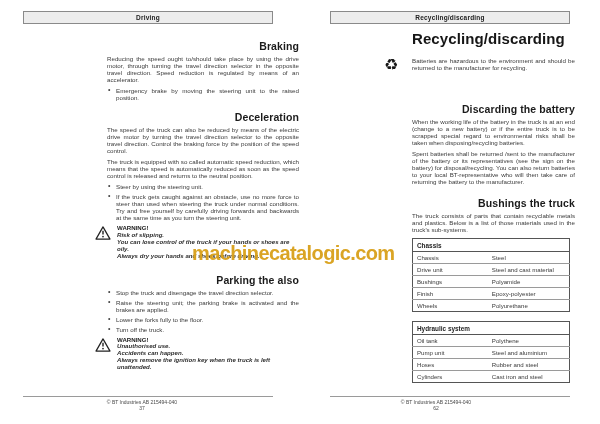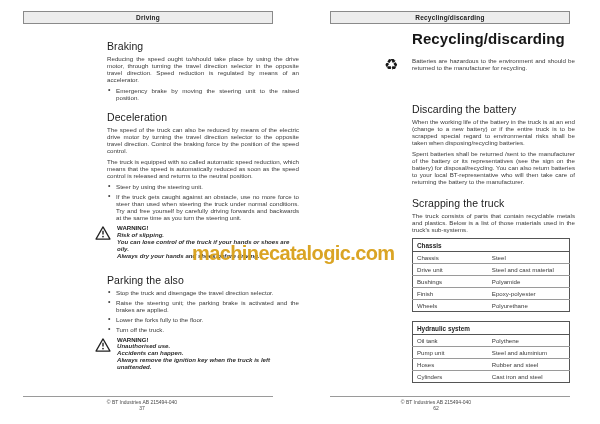--- a/index.html
+++ b/index.html
@@ -16,21 +16,21 @@
   .hdr-bar span { font-size:6.5px; font-weight:bold; color:#222; letter-spacing:.2px; }
   .hdr-left  { left:23px;  width:250px; }
   .hdr-right { left:330px; width:240px; }
 
   
   .col { position:absolute; }
   .col-left  { left:107px; top:36px; width:192px; }
   .col-right { left:412px; top:31px; width:163px; }
 
   h1.page-title { font-size:15px; line-height:16px; font-weight:bold; color:#161616; letter-spacing:.1px; }
-  h2.sec { font-size:10.5px; line-height:12px; font-weight:normal; color:#1b1b1b; margin-bottom:3px; letter-spacing:.1px; }
+  h2.sec { font-size:10.5px; line-height:12px; font-weight:bold; color:#1b1b1b; margin-bottom:3px; letter-spacing:.1px;text-align:right; }
   .mt4  { margin-top:4px; }
   .mt10 { margin-top:10px; }
   .mt12 { margin-top:12px; }
   .mt13 { margin-top:13px; }
   .mt14 { margin-top:14px; }
   .mt22 { margin-top:32px; }
 
   p.body { font-size:6.2px; line-height:7px; text-align:justify; margin-bottom:4px; color:#3a3a3a; }
   .bullet { position:relative; padding-left:9px; font-size:6.2px; line-height:7px; text-align:justify; margin-bottom:3px; color:#3a3a3a; }
   .bullet .bm { position:absolute; left:1px; top:-1px; font-size:7px; color:#444; }
@@ -165,21 +165,21 @@
     <h1 class="page-title">Recycling/discarding</h1>
 
     <div class="note-row">
       <p class="note">Batteries are hazardous to the environment and should be returned to the manufacturer for recycling.</p>
     </div>
 
     <h2 class="sec mt22">Discarding the battery</h2>
     <p class="body">When the working life of the battery in the truck is at an end (change to a new battery) or if the entire truck is to be scrapped special regard to environmental risks shall be taken when disposing/recycling batteries.</p>
     <p class="body">Spent batteries shall be returned /sent to the manufacturer of the battery or its representatives (see the sign on the battery) for disposal/recycling. You can also return batteries to your local BT-representative who will then take care of returning the battery to the manufacturer.</p>
 
-    <h2 class="sec mt12">Scrapping the truck</h2>
+    <h2 class="sec mt12">Bushings the truck</h2>
     <p class="body">The truck consists of parts that contain recyclable metals and plastics. Below is a list of those materials used in the truck's sub-systems.</p>
 
     <table class="mat">
       <tbody>
           <tr>
             <th colspan="2">Chassis</th>
           </tr>
       <tr>
         <td class="c1">Chassis</td>
         <td>Steel</td>

